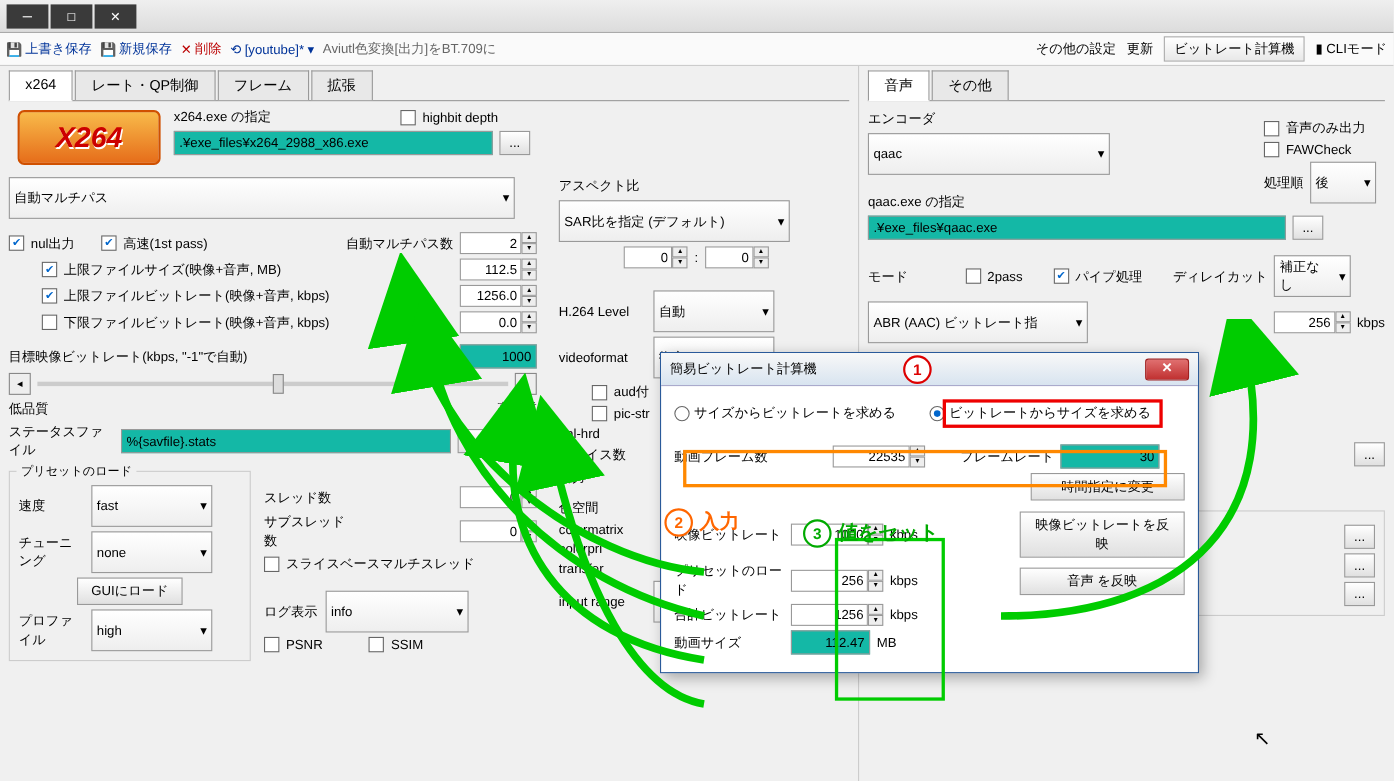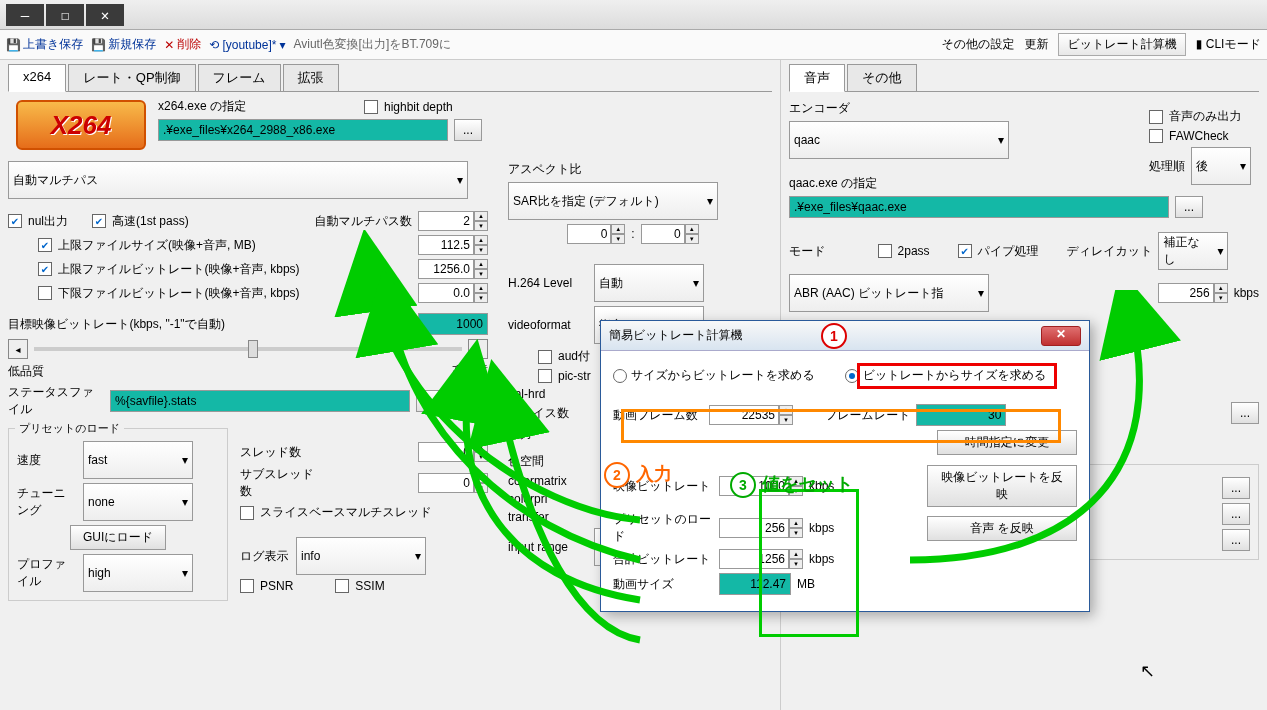--- a/index.html
+++ b/index.html
@@ -450,21 +450,21 @@
           <span>サイズからビットレートを求める</span>
         </span>
       <span style="display:flex;align-items:center;gap:4px;position:relative">
           <span class="radio checked"></span>
           <span>ビットレートからサイズを求める</span>
         </span>
     </div>
     <div class="row" style="margin-top:20px">
       <span style="width:90px">動画フレーム数</span>
       <span class="spinner">
-          <input style="width: 70px;" value="22535">
+          <input style="width: 70px; margin-left: 48px;" value="22535">
           <span class="spin-btns">
             <span>▴</span>
             <span>▾</span>
           </span>
         </span>
       <span style="width:20px"></span>
       <span>フレームレート</span>
       <input class="input-text" style="width: 90px; text-align: right;" value="30">
     </div>
     <div class="row" style="justify-content:flex-end">

